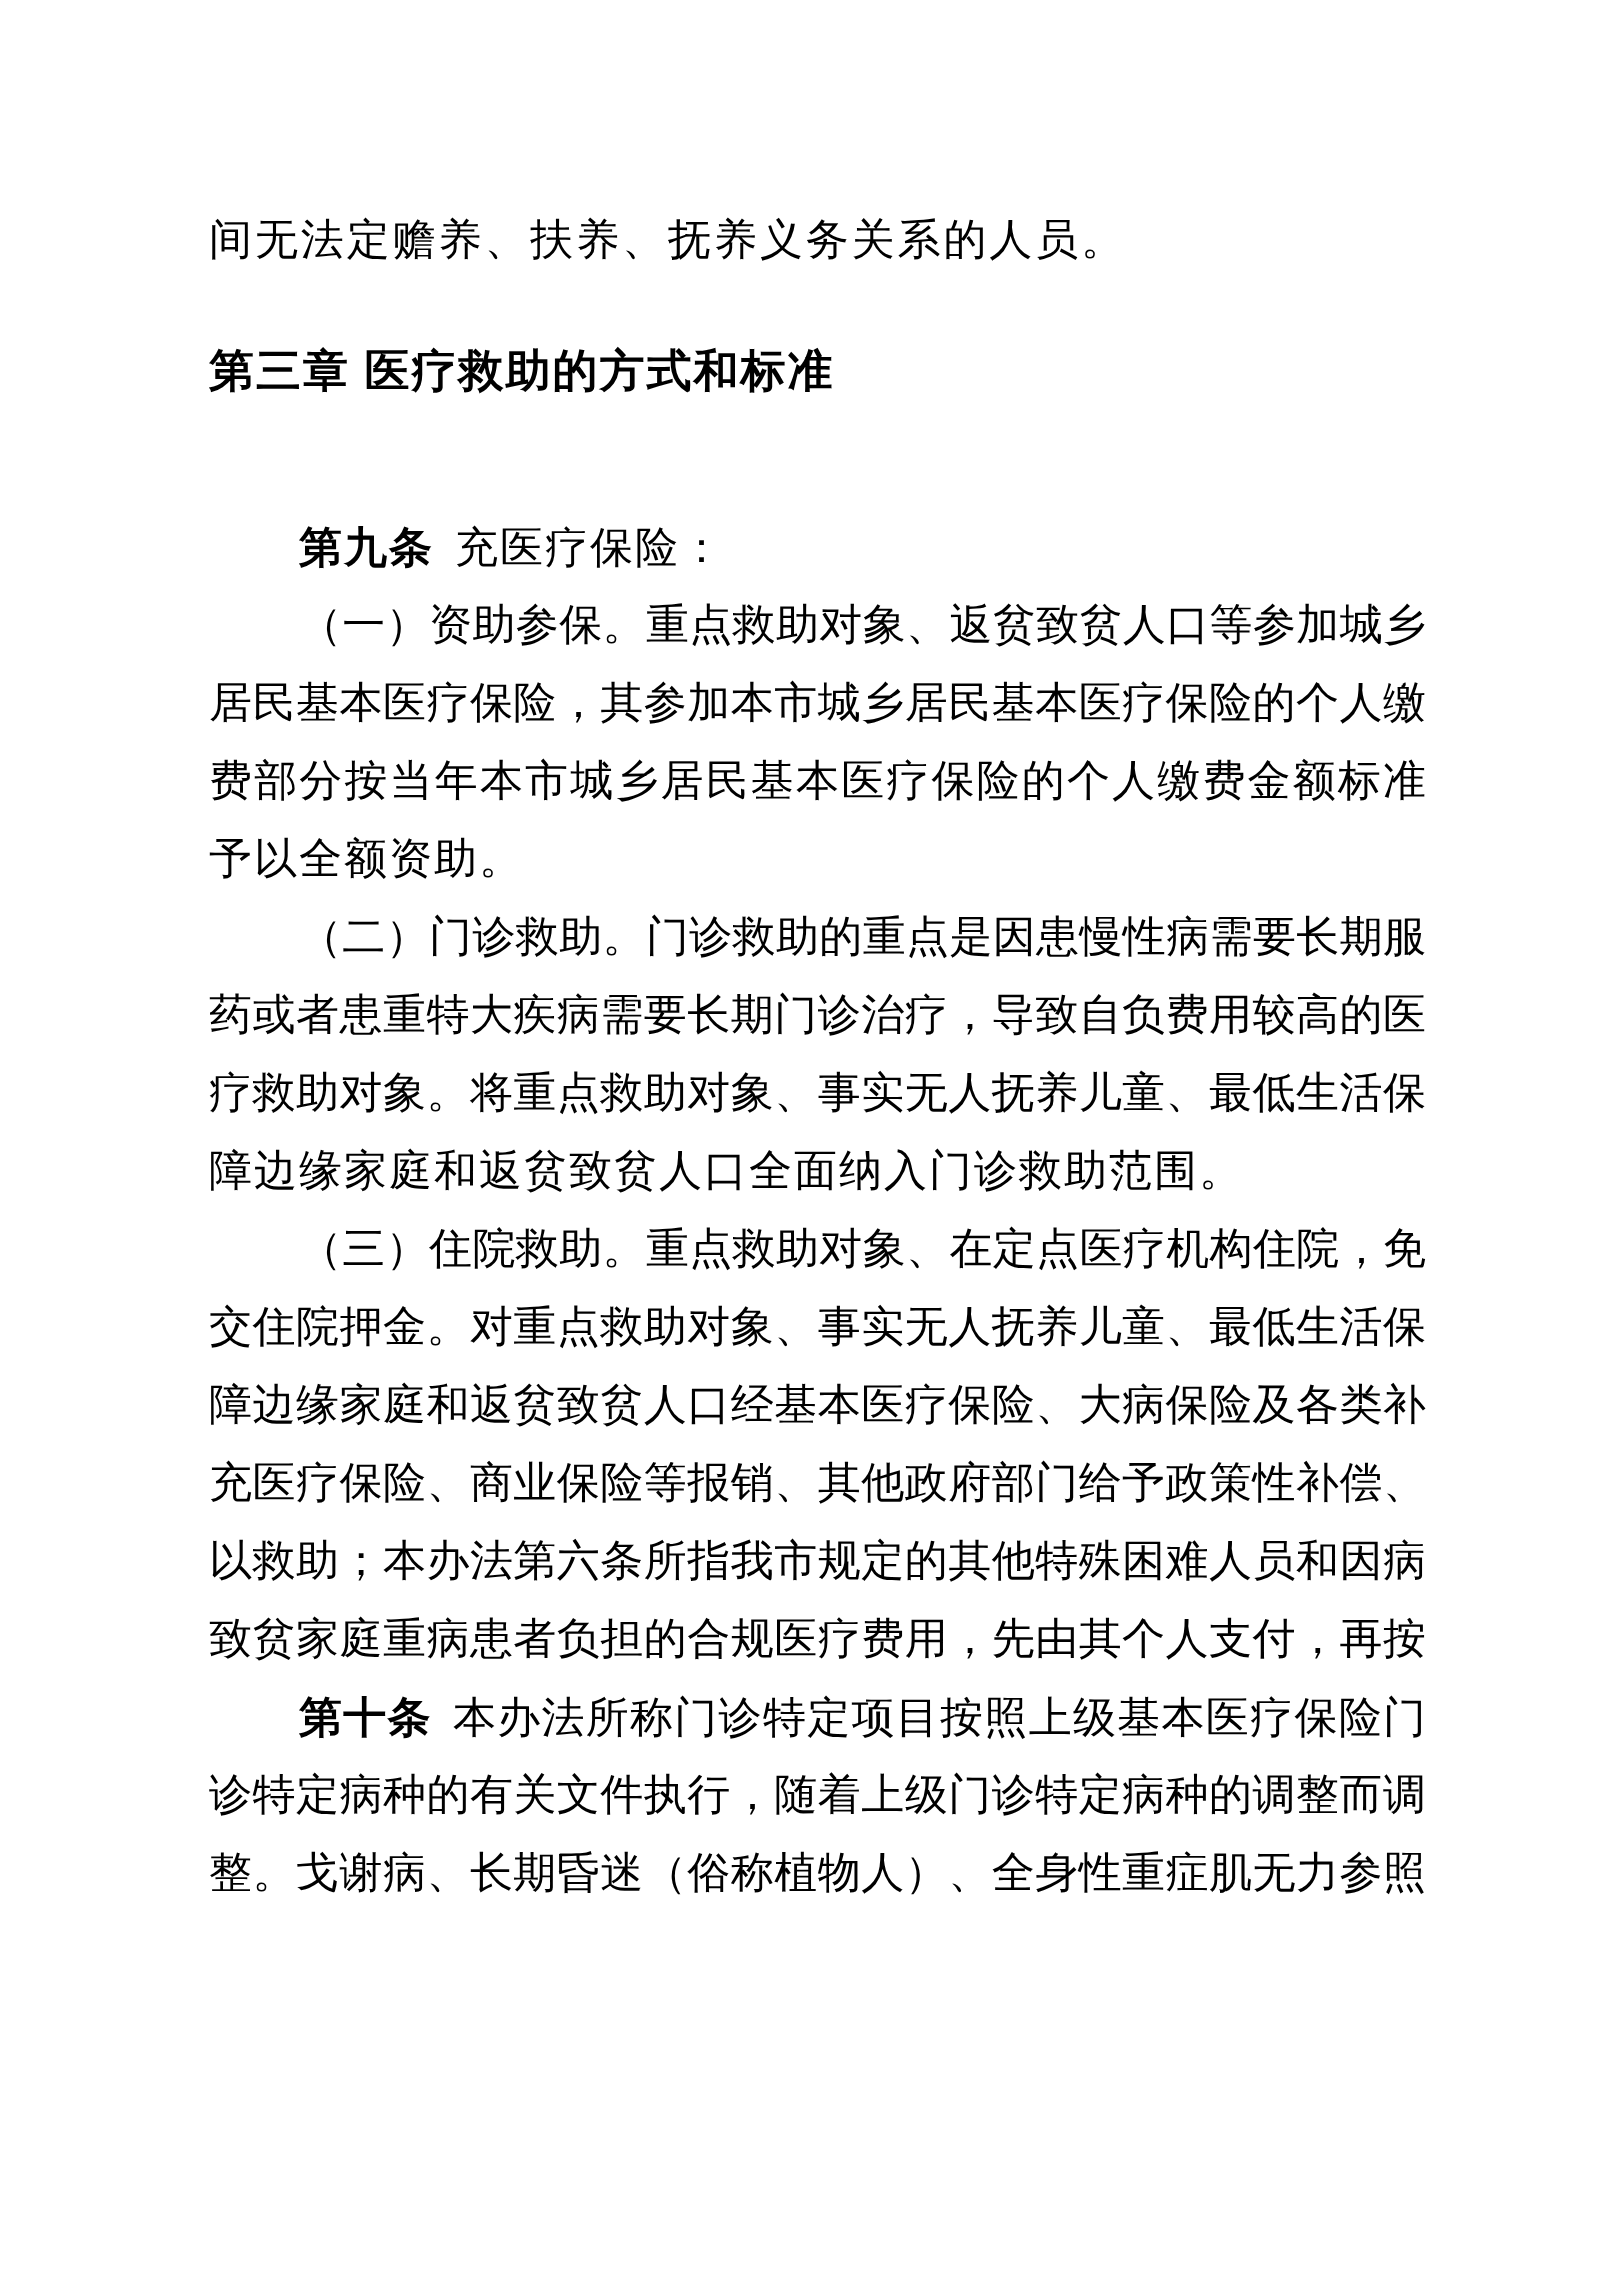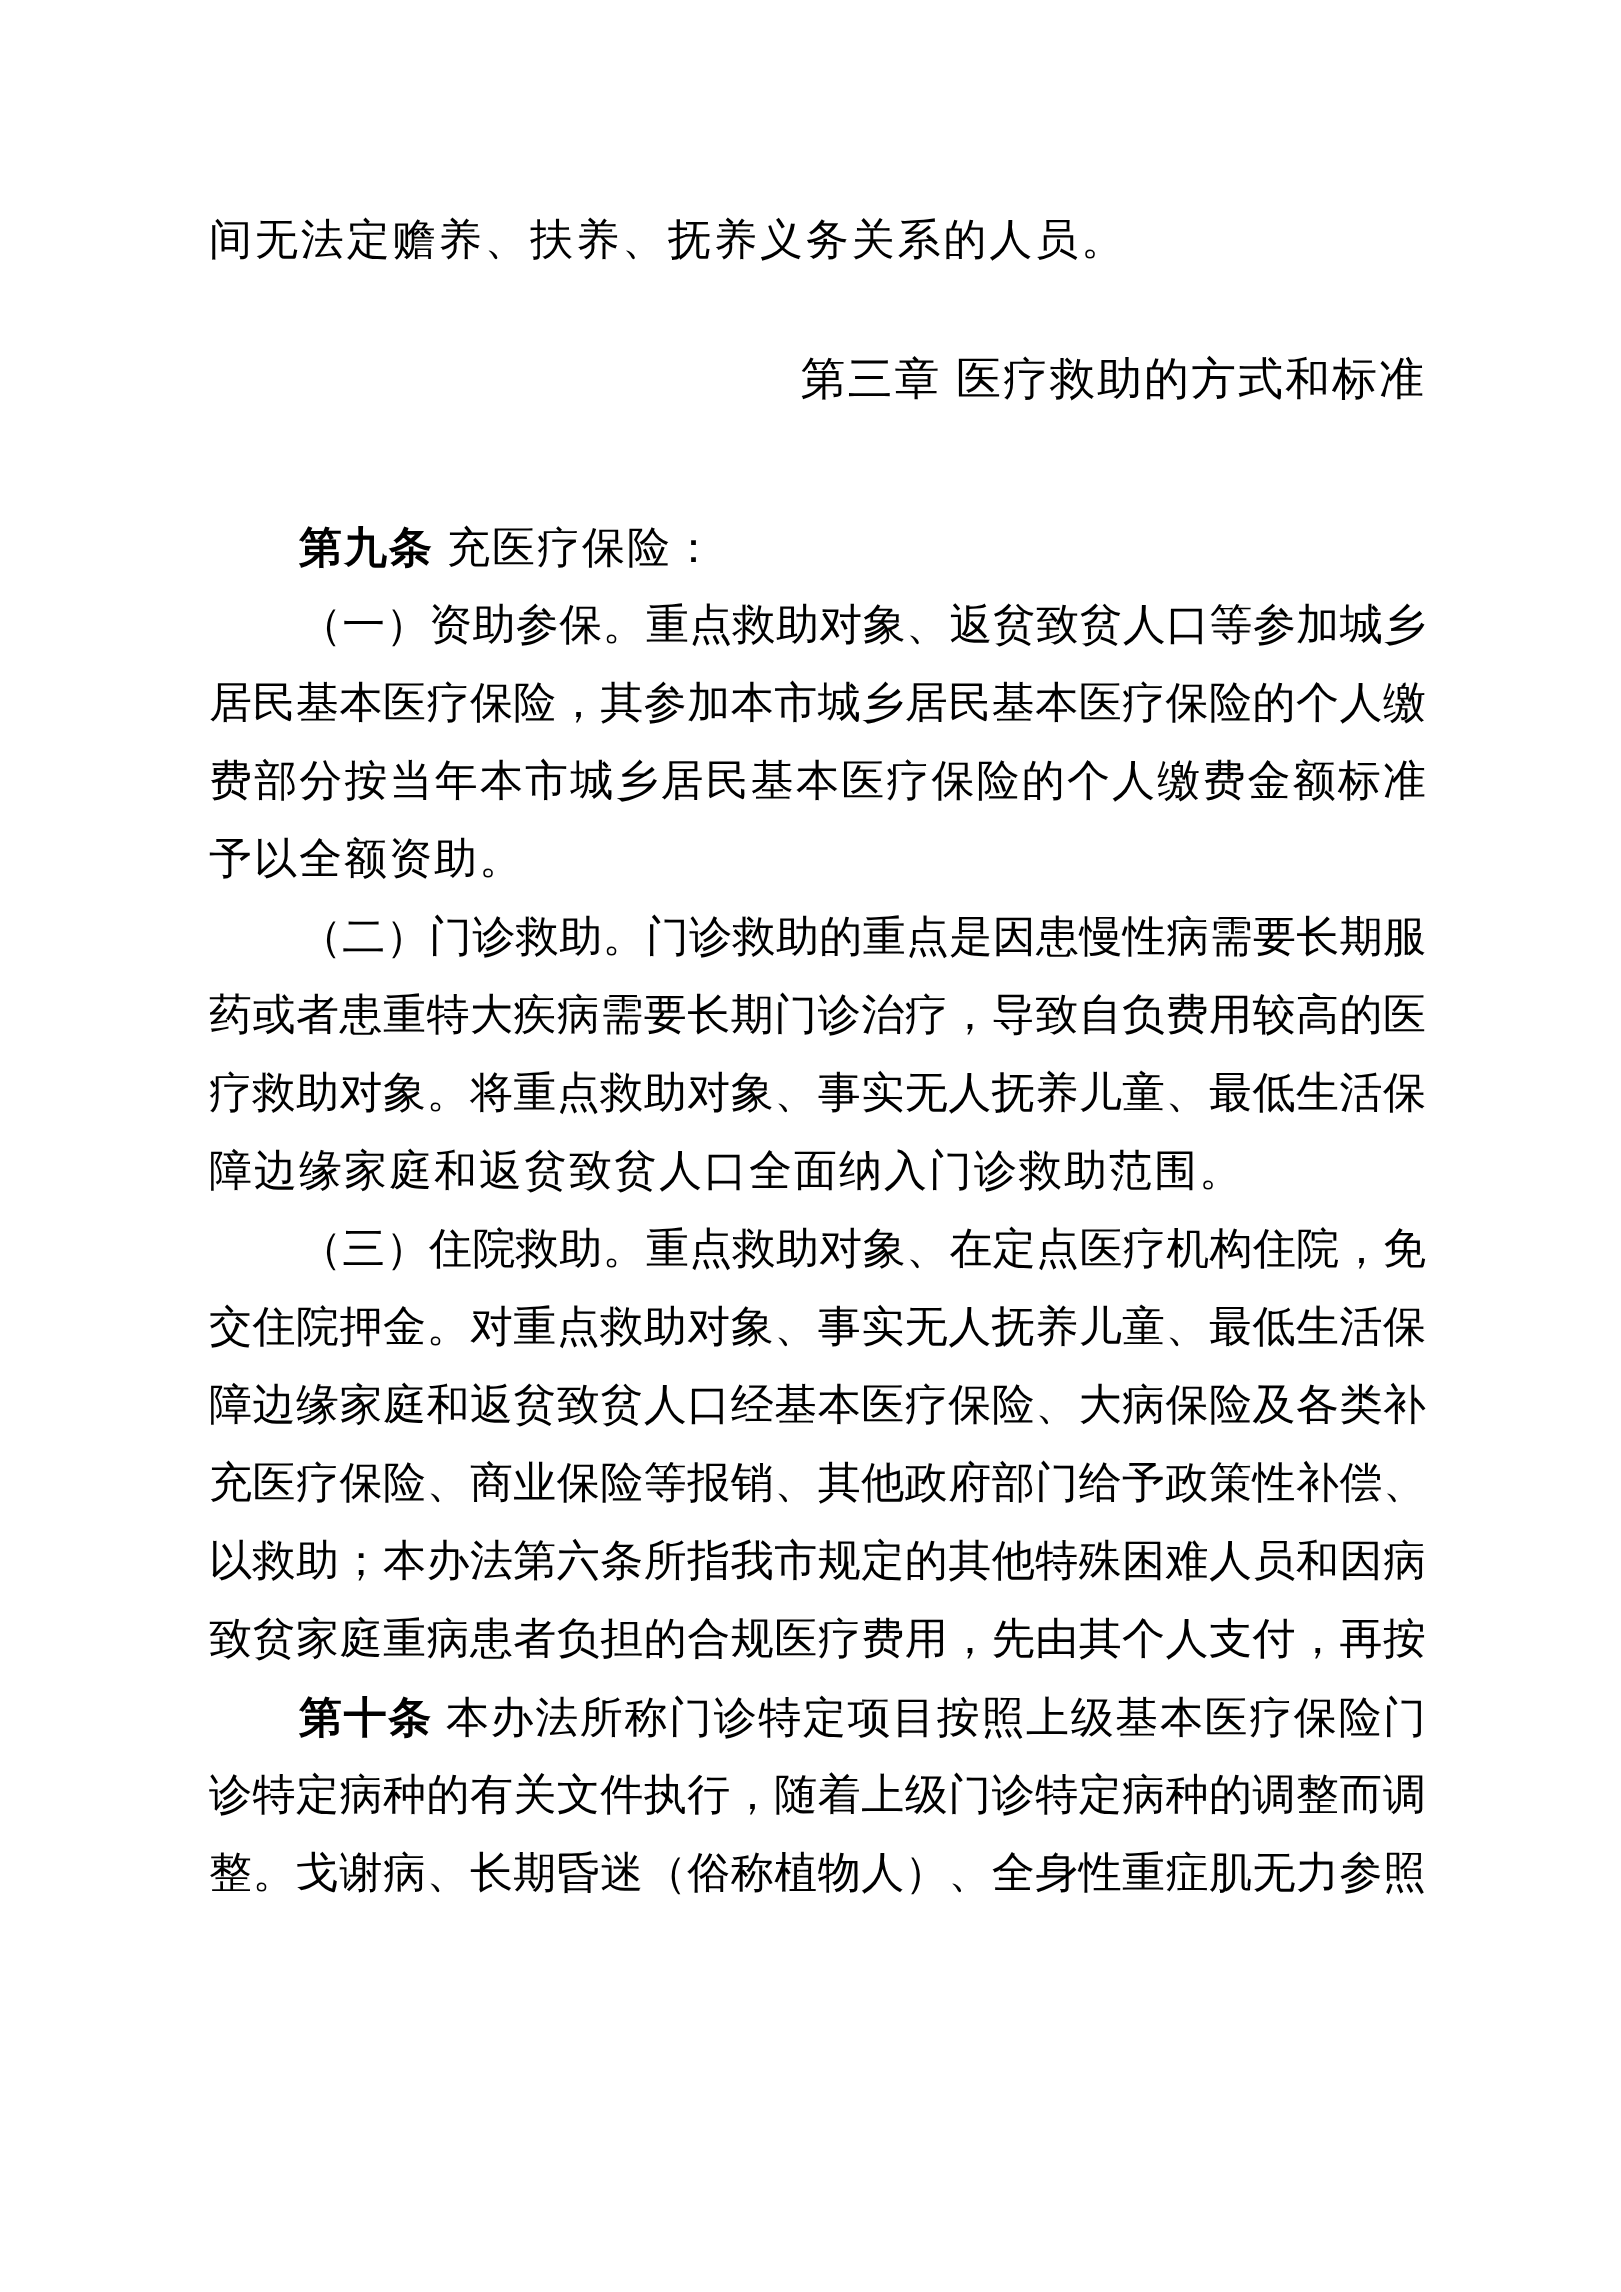--- a/index.html
+++ b/index.html
@@ -24,28 +24,28 @@
     width: 1217px;
     height: 78px;
     line-height: 78px;
     font-size: 43px;
     letter-spacing: 2.9px;
     white-space: nowrap;
   }
   
   .chapter {
     position: absolute;
-    top: 338px;
+    top: 330px;
     left: 209px;
     width: 1217px;
     height: 82px;
     line-height: 82px;
-    text-align: right;
+    text-align: left;
     font-family: "Liberation Sans", "DejaVu Sans", sans-serif;
-    font-weight: 400;
+    font-weight: 700;
     font-size: 45px;
     letter-spacing: 2px;
     white-space: nowrap;
   }
   
   .body-lines {
     position: absolute;
     top: 508px;
     left: 209px;
     width: 1217px;
@@ -61,21 +61,21 @@
   }
   .line.fill {
     text-align: justify;
     text-align-last: justify;
     text-justify: inter-character;
     letter-spacing: 0;
   }
   .lead {
     font-family: "Liberation Sans", "DejaVu Sans", sans-serif;
     font-weight: 700;
-    margin-right: 13px;
+    margin-right: 21px;
   }
   .page-number {
     position: absolute;
     top: 2107px;
     right: 208px;
     height: 59px;
     line-height: 59px;
     font-size: 41px;
     letter-spacing: 3.9px;
     white-space: nowrap;

